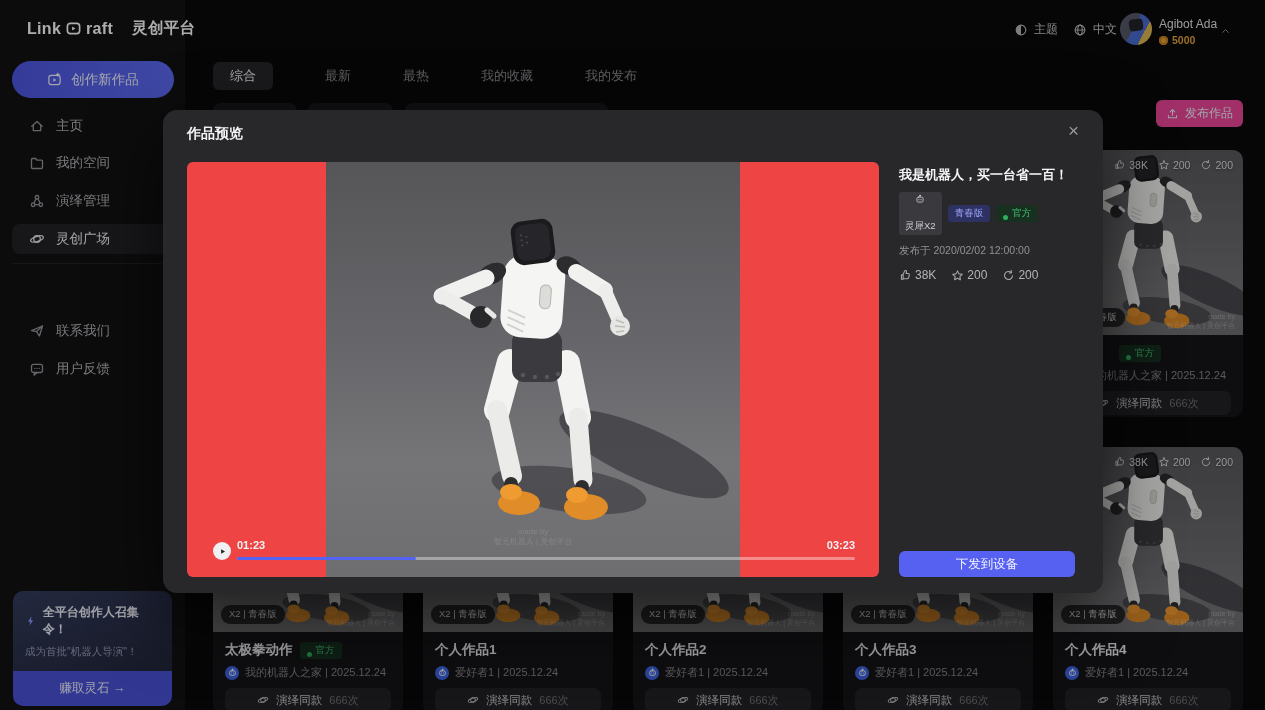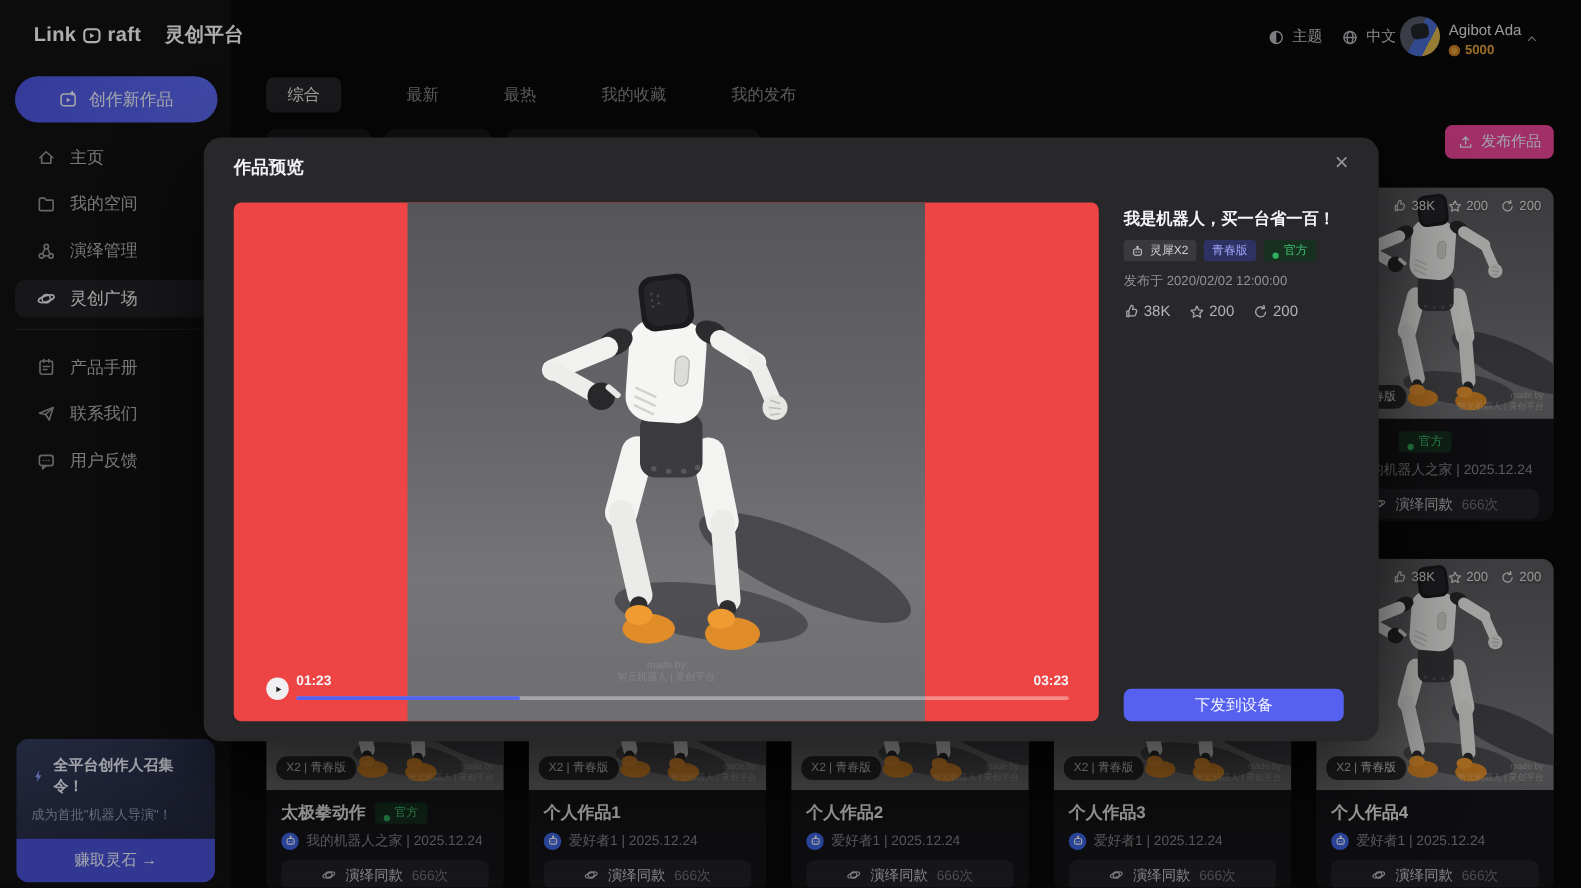--- a/index.html
+++ b/index.html
@@ -98,22 +98,22 @@
   .play-btn{position:absolute;left:0;top:3px;width:18px;height:18px;border-radius:50%;background:#f0f0f2;
     display:flex;align-items:center;justify-content:center;}
   .play-btn .i{width:9px;height:9px;color:#222;}
   .t-cur{position:absolute;left:24px;top:0;font-size:11px;font-weight:bold;color:#f2f2f4;}
   .t-tot{position:absolute;right:0;top:0;font-size:11px;font-weight:bold;color:#f2f2f4;}
   .p-track{position:absolute;left:24px;right:0;bottom:3px;height:3px;border-radius:2px;background:rgba(255,255,255,.38);}
   .p-fill{height:3px;border-radius:2px;background:#5563f2;}
   .info{position:absolute;left:736px;top:56px;width:176px;}
   .info-title{font-size:13px;font-weight:bold;color:#f5f5f7;line-height:17px;white-space:nowrap;}
   .info-tags{margin-top:9px;display:flex;align-items:center;gap:6px;}
-  .tag-model{display:inline-flex;align-items:center;gap:5px;background:#3a3a3e;color:#cfcfd3;font-size:9.5px;
-    padding:2px 6px;border-radius:3px;white-space:nowrap;}
+  .tag-model{display:inline-flex;align-items:center;gap:16px;background:#3a3a3e;color:#cfcfd3;font-size:9.5px;
+    padding:2px 6px;border-radius:3px;white-space:nowrap;flex-direction:column;}
   .tag-model .i{width:10px;height:10px;}
   .tag-edition{background:#2e3263;color:#9aa2f5;font-size:9.5px;padding:2px 7px;border-radius:3px;white-space:nowrap;}
   .info-pub{margin-top:9px;font-size:10.5px;color:#929296;}
   .info-stats{margin-top:10px;display:flex;align-items:center;gap:15px;color:#b4b4b8;font-size:12px;}
   .info-stats .cs .i{width:13px;height:13px;color:#a8a8ac;}
   .info-author{margin-top:17px;display:flex;align-items:center;gap:8px;}
   .info-av{width:22px;height:22px;border-radius:50%;background:#3b62e8;display:flex;align-items:center;justify-content:center;}
   .info-av .i{width:13px;height:13px;color:#fff;stroke-width:1.6;}
   .info-aname{font-size:12.5px;font-weight:bold;color:#ececf0;}
   .cta-btn{position:absolute;left:736px;top:441px;width:176px;height:26px;border-radius:6px;background:#5661f2;
@@ -290,26 +290,20 @@
         </svg>
       <span>演绎管理</span>
     </div>
     <div class="nav-item active" style="top:224px">
       <svg class="i nav-ic">
           <use href="#i-saturn"></use>
         </svg>
       <span>灵创广场</span>
     </div>
     <div class="nav-div"></div>
-    <div class="nav-item" style="top:279px">
-      <svg class="i nav-ic">
-          <use href="#i-book"></use>
-        </svg>
-      <span>产品手册</span>
-    </div>
     <div class="nav-item" style="top:354px">
       <svg class="i nav-ic">
           <use href="#i-chat"></use>
         </svg>
       <span>用户反馈</span>
     </div>
     <div class="nav-item" style="top:316px">
       <svg class="i nav-ic">
           <use href="#i-plane"></use>
         </svg>

